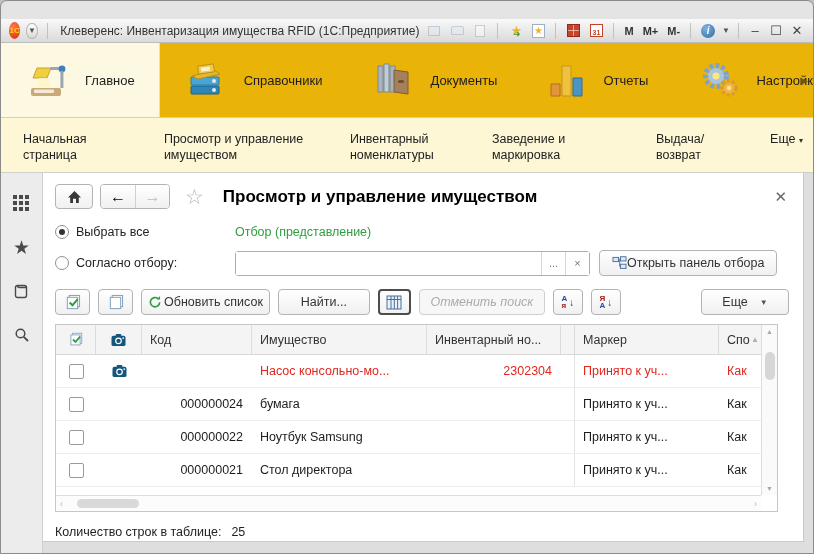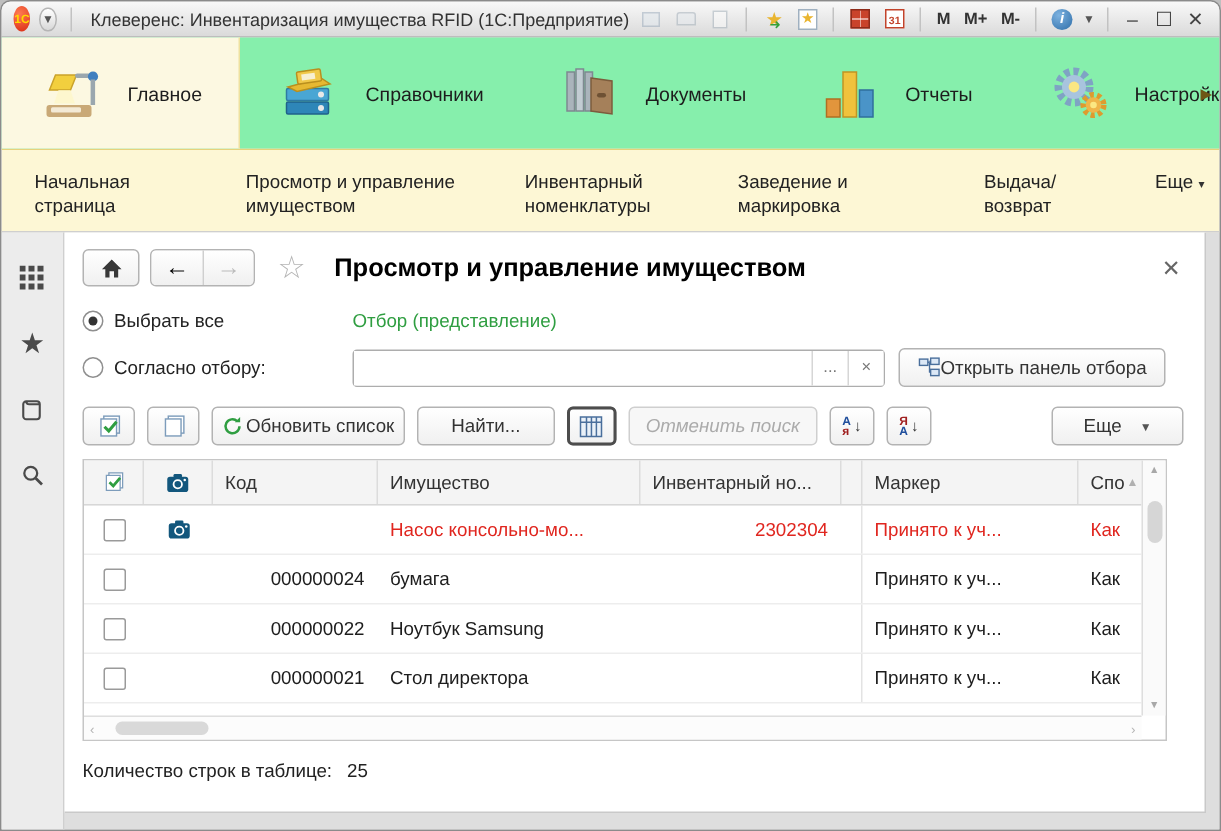--- a/index.html
+++ b/index.html
@@ -3,21 +3,21 @@
 <meta charset="utf-8">
 <style>
   * { box-sizing: border-box; margin: 0; padding: 0; }
   html,body { background:#bfbfbf; font-family:"Liberation Sans", sans-serif; }
   .window { width:814px; height:554px; border:1px solid #8b8b8b; border-radius:7px 7px 0 0;
             overflow:hidden; display:flex; flex-direction:column; background:#e4e4e4; }
 
   
   .titlebar { height:24px; flex:0 0 24px; background:linear-gradient(#f9f9f9,#dadada);
               border-bottom:1px solid #bdbdbd; display:flex; align-items:center; padding:0 8px; gap:6px;
-              font-size:12px; color:#333; }
+              font-size:12px; color:#333;margin-top:18px; }
   .app-badge { width:17px; height:17px; border-radius:50%; background:radial-gradient(circle at 35% 30%,#ff7a52,#d92b12);
                color:#ffd900; font-size:8px; font-weight:bold; display:flex;align-items:center;justify-content:center; }
   .menu-round { width:16px; height:16px; border-radius:50%; background:linear-gradient(#fff,#d8d8d8);
                 border:1px solid #b5b5b5; font-size:8px; color:#555; display:flex;align-items:center;justify-content:center; }
   .tb-sep { width:1px; height:16px; background:#c2c2c2; margin:0 3px; }
   .tb-title { margin-left:4px; white-space:nowrap; }
   .tb-right { margin-left:auto; display:flex; align-items:center; gap:5px; }
   .tb-ico { width:18px; height:18px; display:flex; align-items:center; justify-content:center; font-size:12px; color:#444; cursor:default; }
   .tb-ico.dis { opacity:.45; }
   .tb-m { font-size:11px; font-weight:bold; color:#333; padding:0 2px; }
@@ -30,21 +30,21 @@
   .calc { width:13px; height:13px; background:#c9432b; border:1px solid #8e2b1a;
           background-image:linear-gradient(#fff0 48%, #fff8 48%, #fff8 56%, #fff0 56%), linear-gradient(90deg,#fff0 48%, #fff8 48%, #fff8 56%, #fff0 56%); }
   .cal { width:13px; height:13px; background:#fff; border:1px solid #c2432b; color:#c2432b; font-size:7px; font-weight:bold;
          display:flex; align-items:flex-end; justify-content:center; }
   .info-i { width:14px; height:14px; border-radius:50%; background:radial-gradient(circle at 35% 30%,#7db2e0,#2d6da8);
             color:#fff; font-size:10px; font-weight:bold; font-style:italic; display:flex;align-items:center;justify-content:center; }
   .caret-s { font-size:8px; color:#555; }
   .win-glyph { font-size:13px; color:#444; width:16px; text-align:center; }
 
   
-  .tabbar { height:74px; flex:0 0 74px; background:#86efac; display:flex; position:relative; }
+  .tabbar { height:74px; flex:0 0 74px; background:#eab308; display:flex; position:relative; }
   .tab { display:flex; align-items:center; gap:14px; padding:0 24px; font-size:13px; color:#1d1d1d; cursor:pointer; }
   .tab.active { background:#fcf8e1; border-right:1px solid #eee1a0; }
   .tab svg { display:block; }
   .tab-chevron { position:absolute; right:5px; top:32px; color:#6e5714; font-size:10px; cursor:pointer; }
 
   
   .subnav { height:56px; flex:0 0 56px; background:#fdf7d5; border-top:1px solid #e6d37c; border-bottom:1px solid #cfcfcf;
             display:flex; gap:24px; padding:13px 10px 0 22px; font-size:12.5px; color:#222; }
   .subnav .sn { cursor:pointer; line-height:1.3; }
   .sn.w160 { max-width:162px; } .sn.w120 { max-width:118px; }

